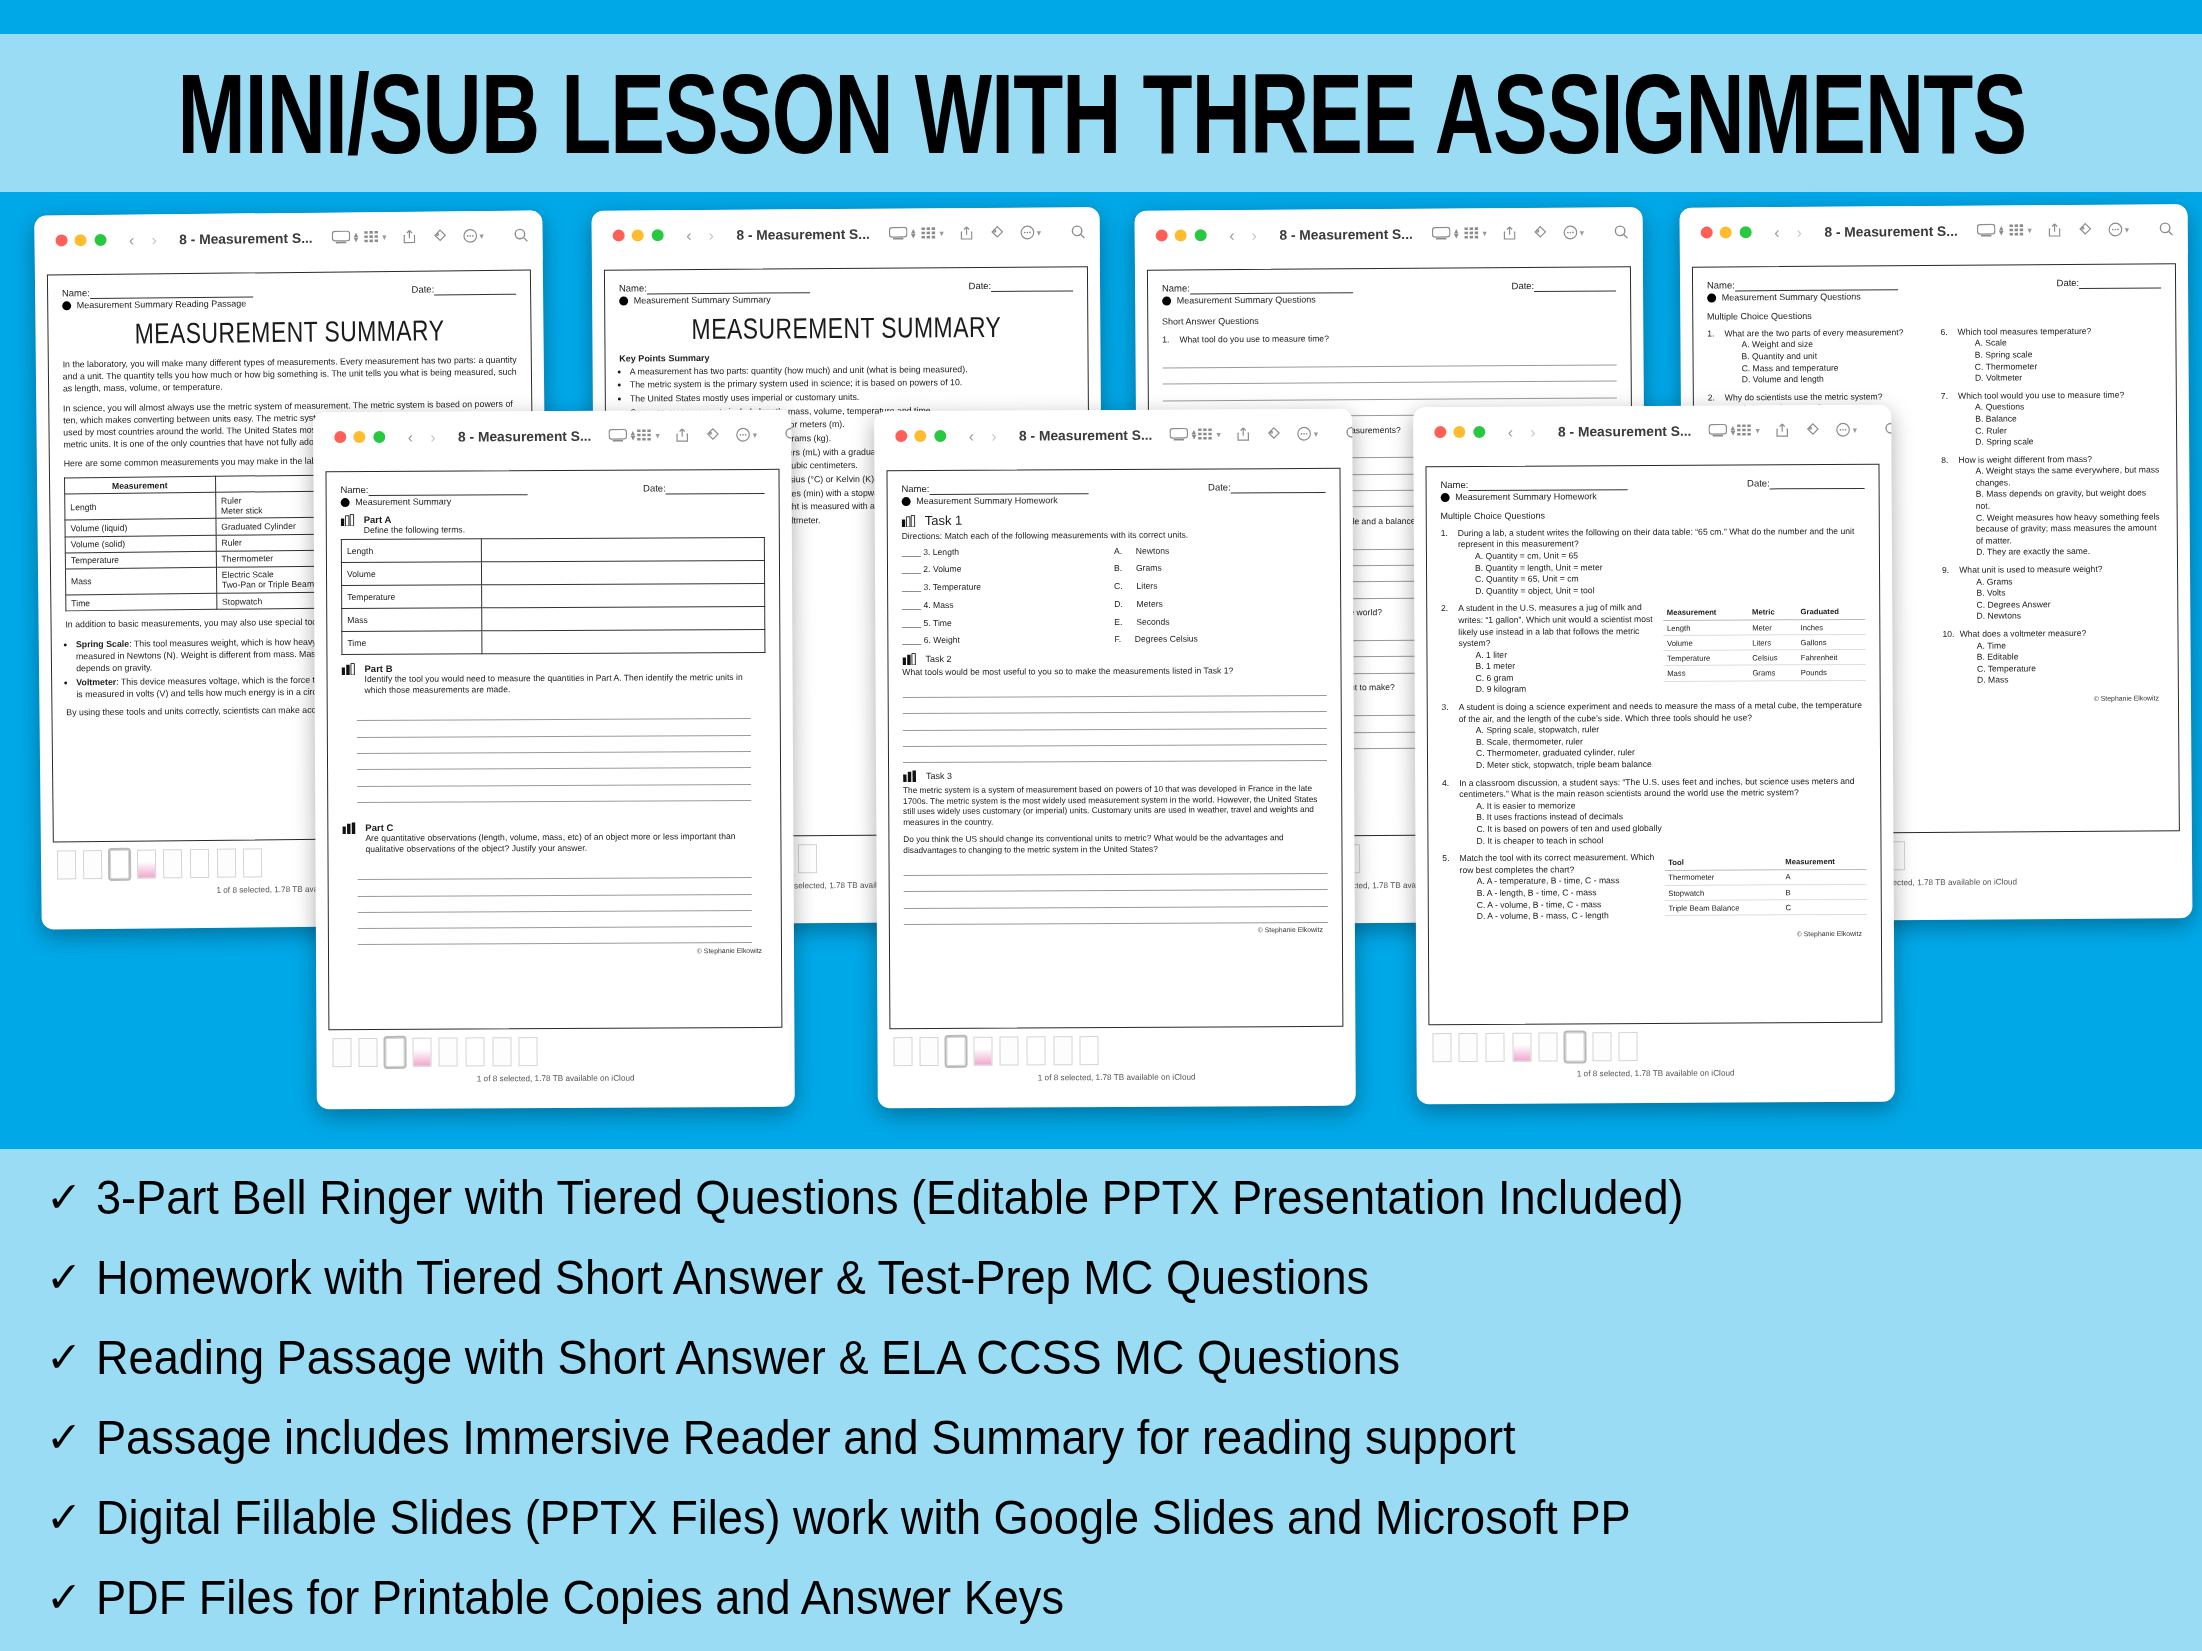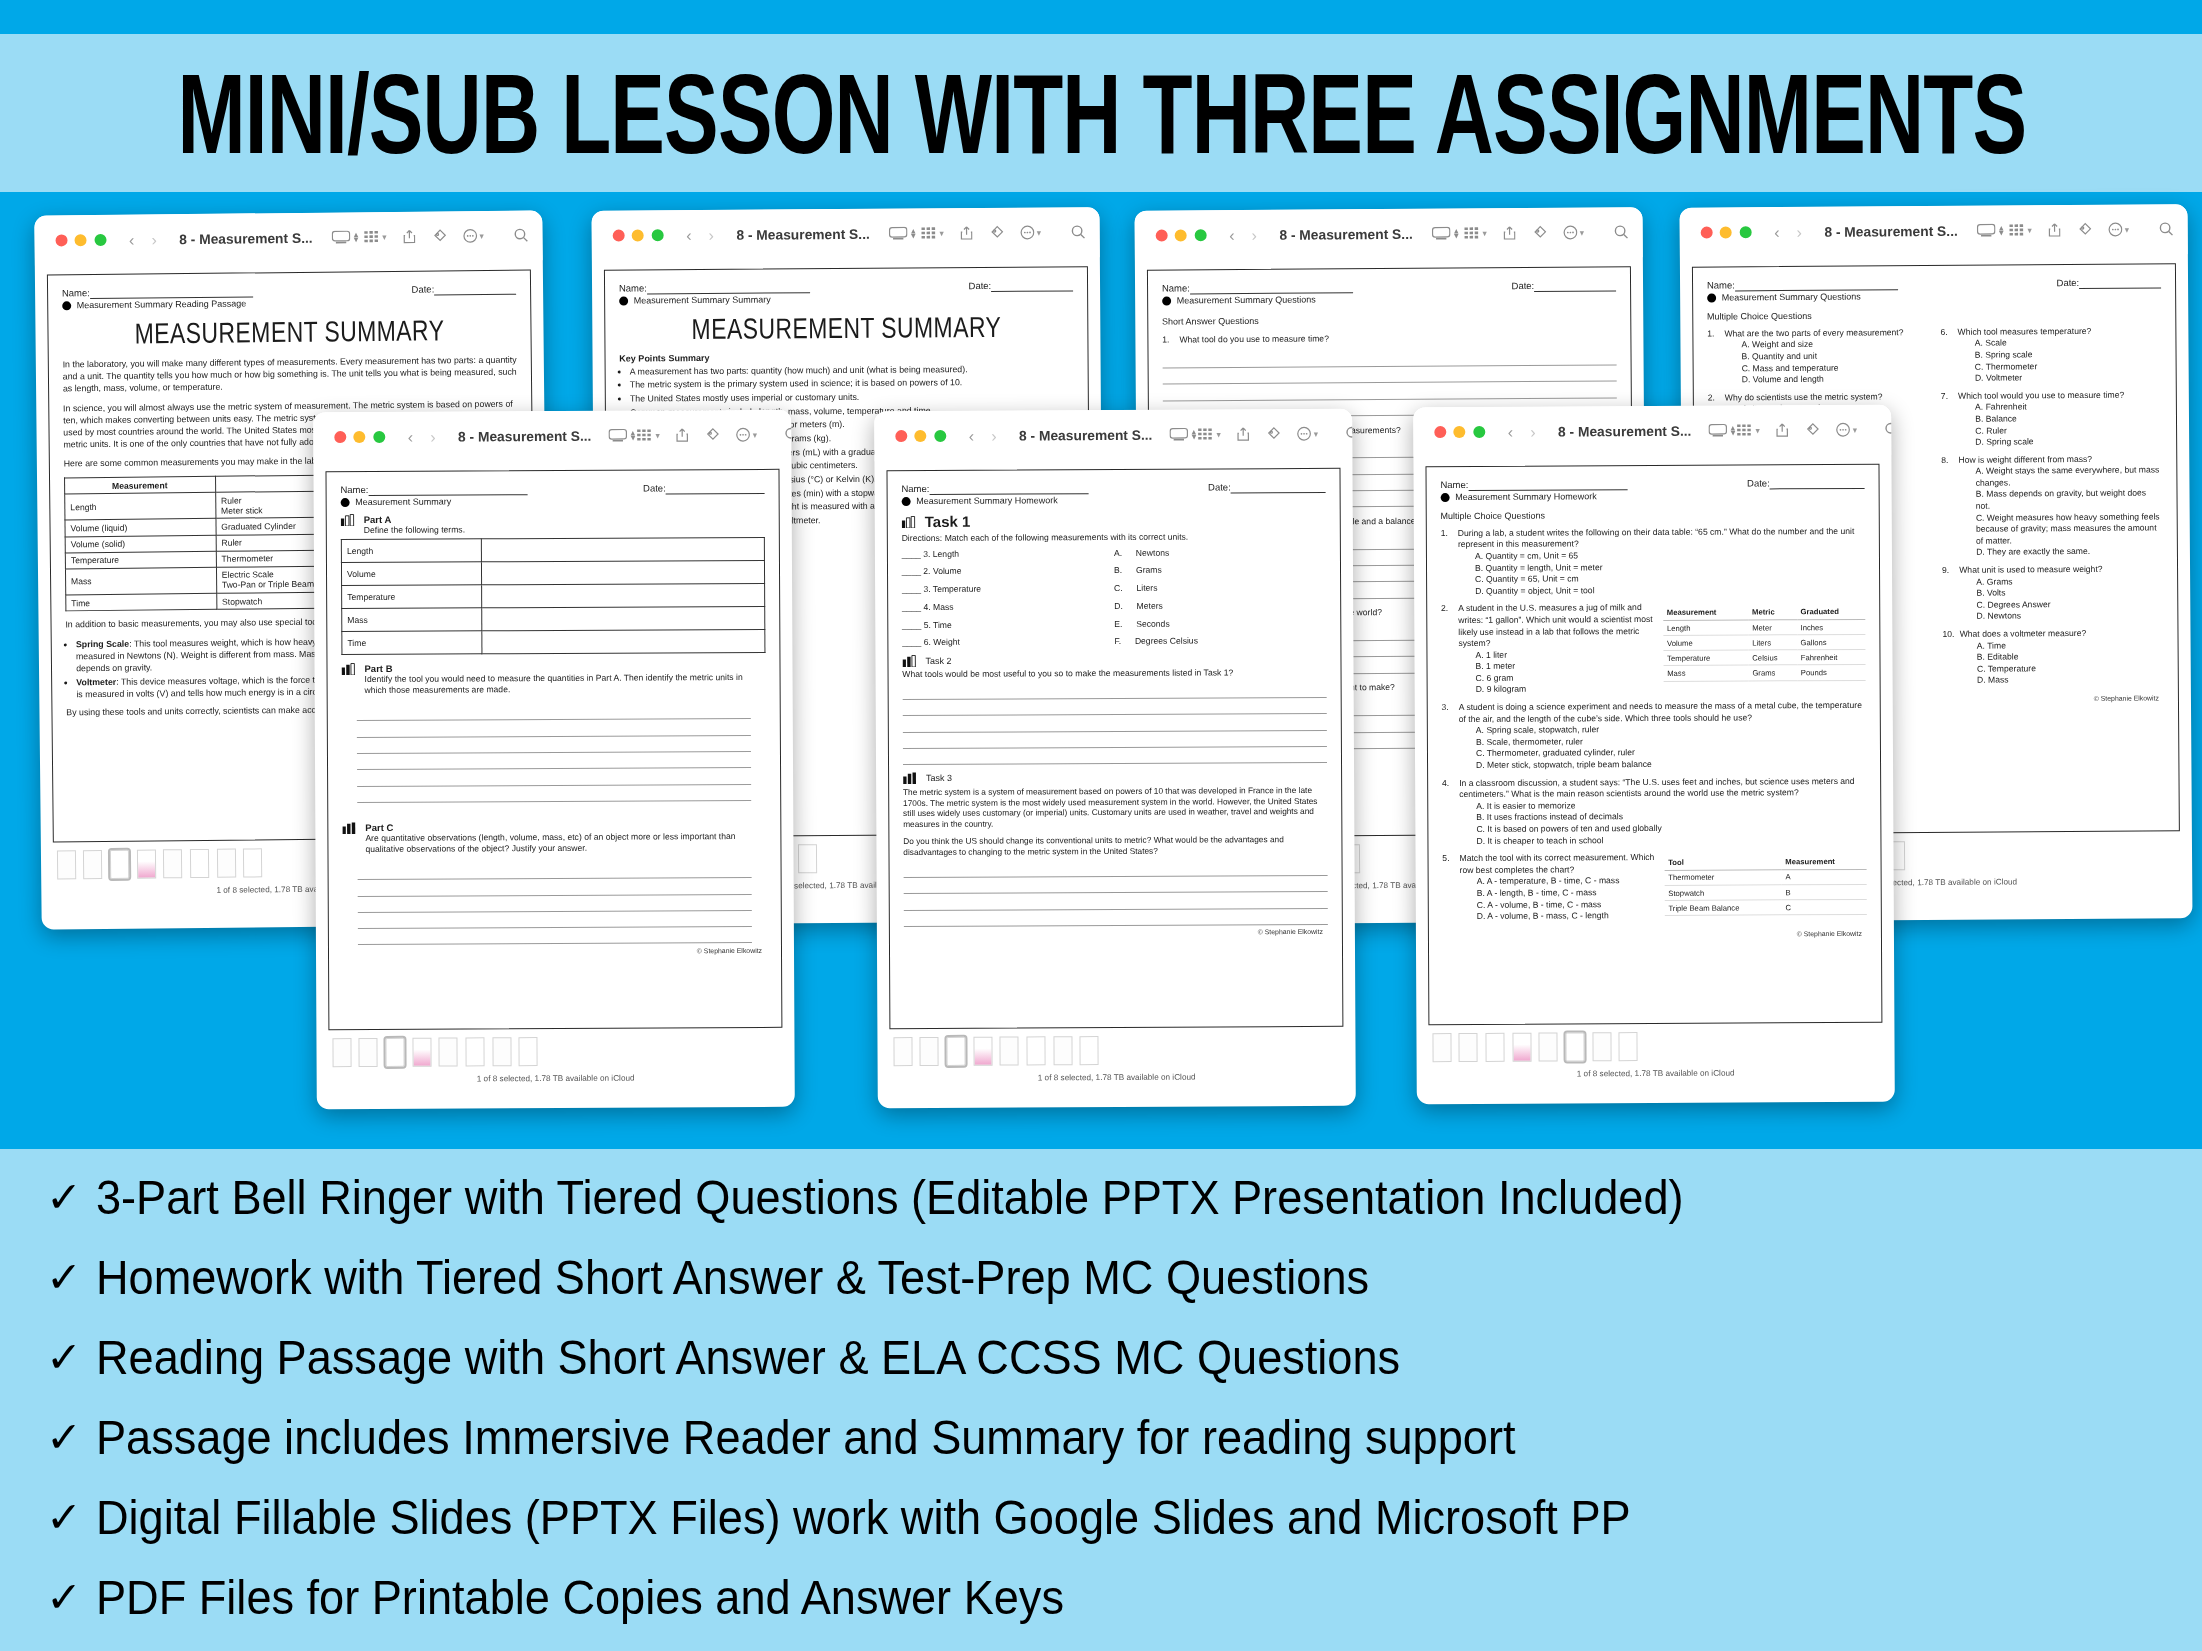--- a/index.html
+++ b/index.html
@@ -645,21 +645,21 @@
                 <span><span>Which tool measures temperature?</span><div class="opts">
                     <div>A.  Scale</div>
                     <div>B.  Spring scale</div>
                     <div>C.  Thermometer</div>
                     <div>D.  Voltmeter</div>
                   </div></span>
               </div>
             <div class="qn">
                 <span class="num">7.</span>
                 <span><span>Which tool would you use to measure time?</span><div class="opts">
-                    <div>A.  Fahrenheit</div>
+                    <div>A.  Questions</div>
                     <div>B.  Balance</div>
                     <div>C.  Ruler</div>
                     <div>D.  Spring scale</div>
                   </div></span>
               </div>
             <div class="qn">
                 <span class="num">8.</span>
                 <span><span>How is weight different from mass?</span><div class="opts">
                     <div>A.  Weight stays the same everywhere, but mass changes.</div>
                     <div>B.  Mass depends on gravity, but weight does not.</div>
@@ -958,21 +958,21 @@
           <span>Measurement Summary Homework</span>
         </div>
         <div style="display:flex;gap:5.2px;margin-top:6.9px;align-items:center;">
           <span class="barico">
             <svg width="14.6" height="12" viewBox="0 0 17 14">
                 <rect x="0" y="5" width="4" height="9" fill="#111"></rect>
                 <rect x="5.5" y="2" width="4" height="12" fill="#fff" stroke="#111" stroke-width="1"></rect>
                 <rect x="11" y="0.5" width="4" height="13.5" fill="#fff" stroke="#111" stroke-width="1"></rect>
               </svg>
           </span>
-          <span style="font-size:15px;font-weight:bold;">Task 1</span>
+          <span style="font-size:13px;">Task 1</span>
         </div>
         <div style="font-size:8.6px;margin-top:2.6px;">Directions: Match each of the following measurements with its correct units.</div>
         <div style="margin-top:6px;">
           <div class="matchrow">
               <span class="l">____ <span>3. Length</span></span>
               <span class="r">
                 <span>A.</span>
                 <span>Newtons</span>
               </span>
             </div>

